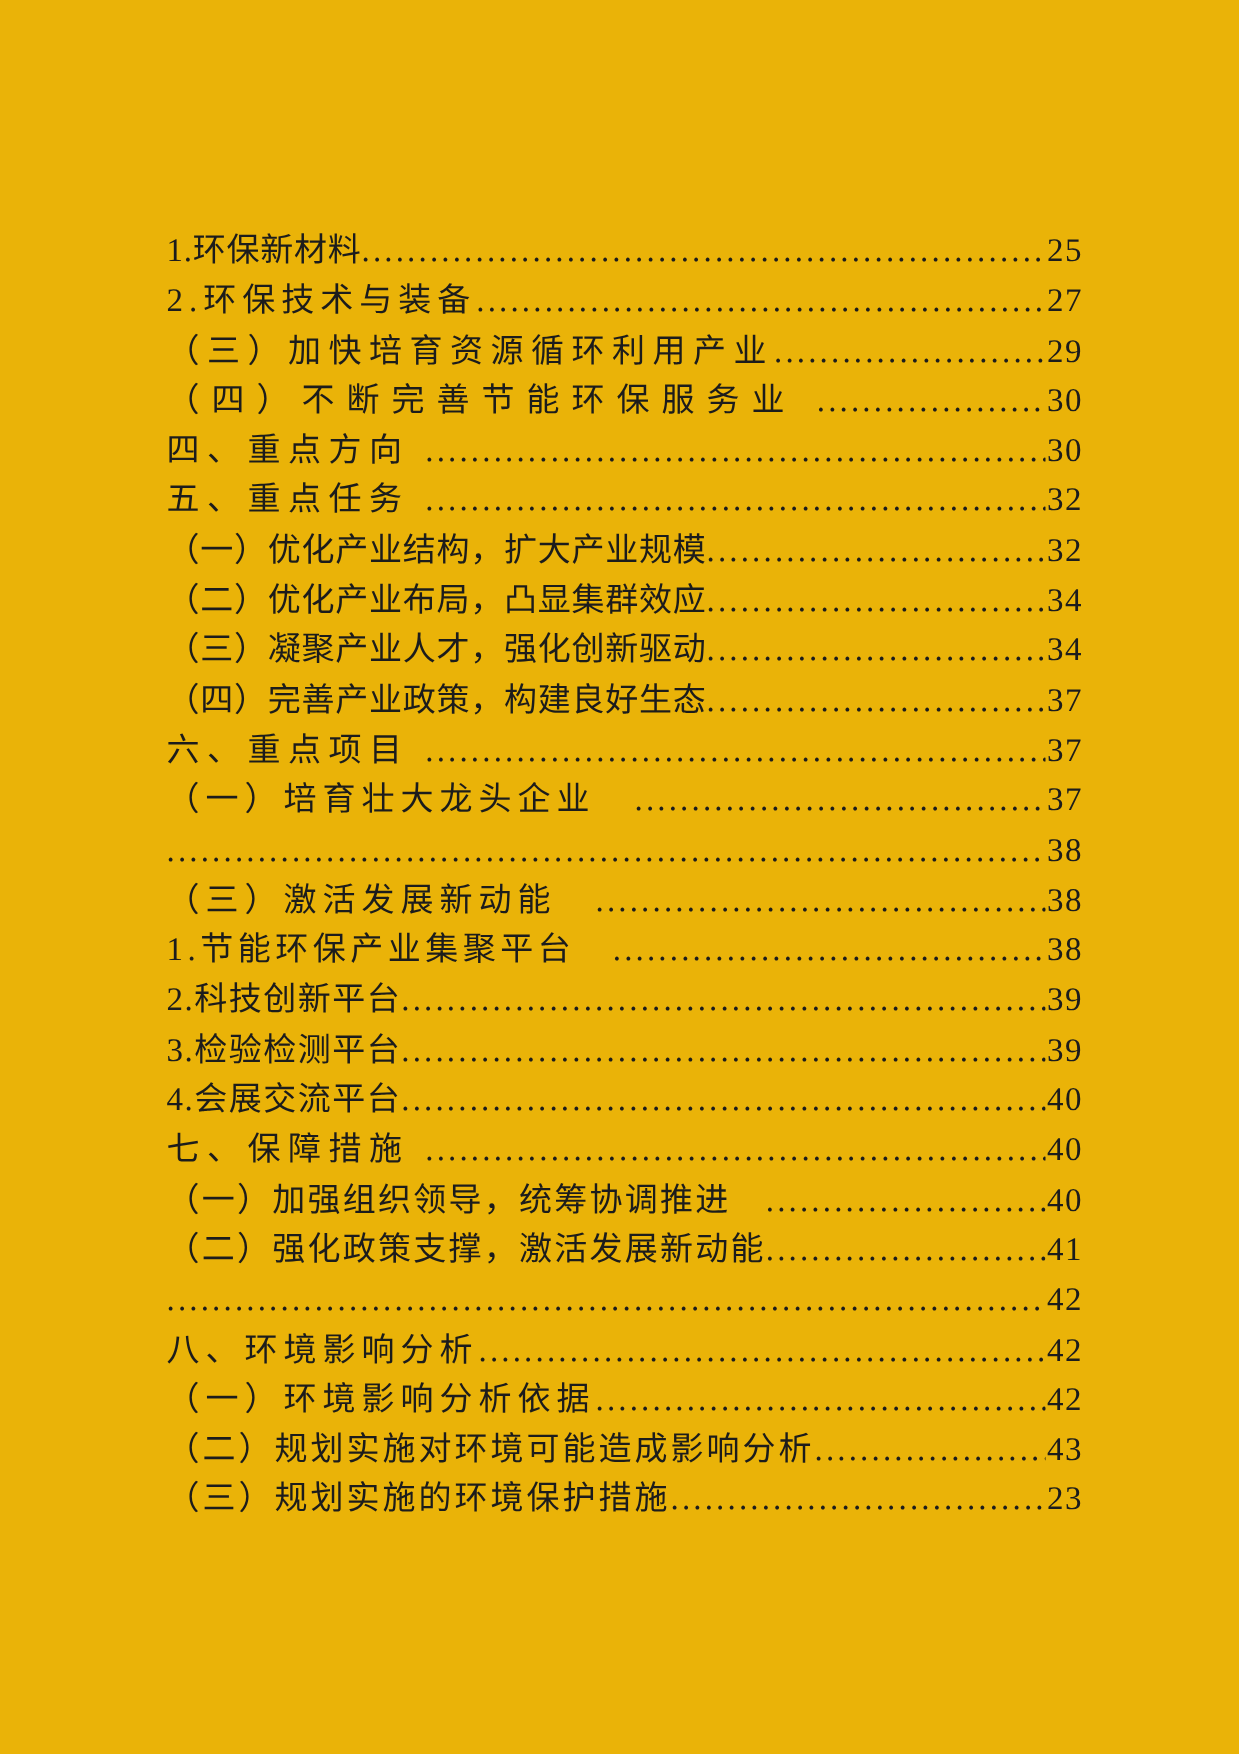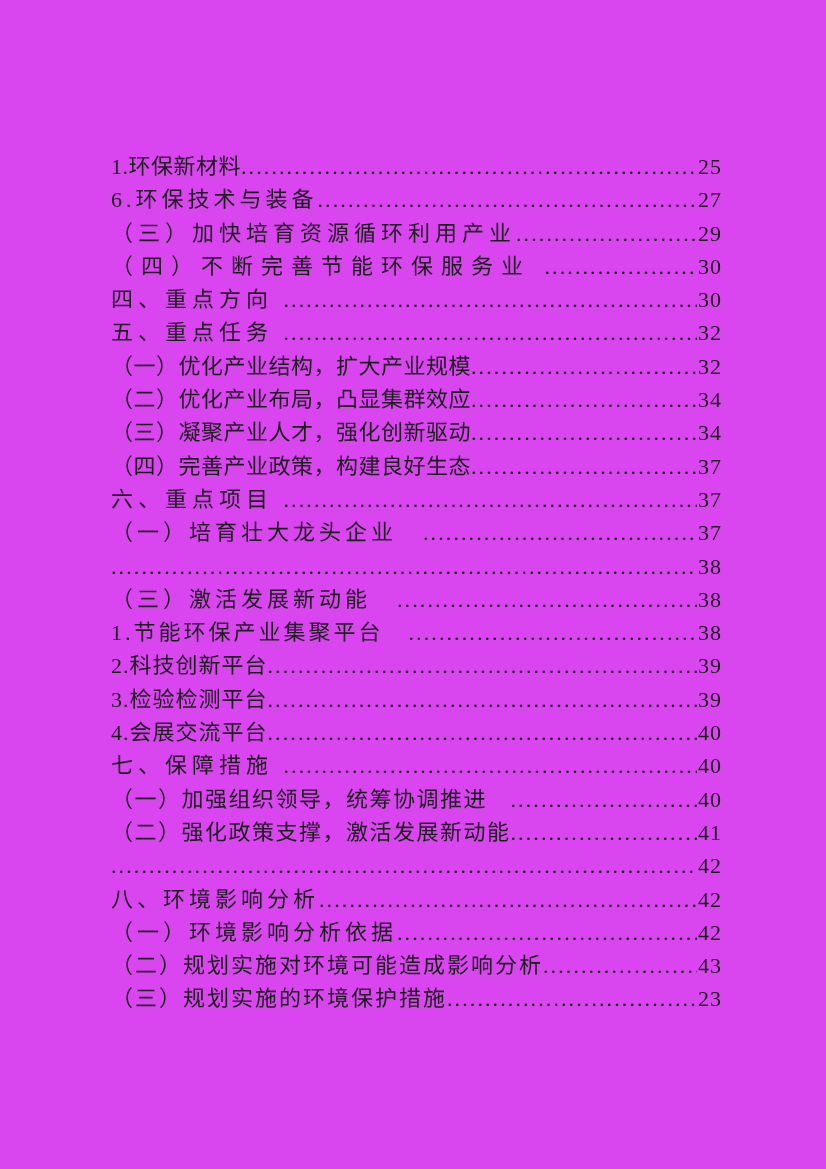--- a/index.html
+++ b/index.html
@@ -4,21 +4,21 @@
 <style>
   html, body {
     margin: 0;
     padding: 0;
     background: #ffffff;
   }
   .page {
     position: relative;
     width: 826px;
     height: 1169px;
-    background: #d946ef;
+    background: #eab308;
     overflow: hidden;
     font-family: "Liberation Serif", "DejaVu Serif", serif;
     color: #1c1c1c;
   }
   .toc {
     position: absolute;
     left: 111px;
     right: 104px;
     top: 150px;
   }
@@ -51,21 +51,21 @@
 <body>
 
 <div class="page">
   <div class="toc" id="toc-list">
       <div class="toc-row">
         <span class="toc-title" style="letter-spacing: 0.5px;">1.环保新材料</span>
         <span class="toc-leader">........................................................................................................................</span>
         <span class="toc-page-num">25</span>
       </div>
       <div class="toc-row">
-        <span class="toc-title" style="letter-spacing: 4px;">6.环保技术与装备</span>
+        <span class="toc-title" style="letter-spacing: 4px;">2.环保技术与装备</span>
         <span class="toc-leader">........................................................................................................................</span>
         <span class="toc-page-num">27</span>
       </div>
       <div class="toc-row">
         <span class="toc-title" style="letter-spacing: 5px;">（三）加快培育资源循环利用产业</span>
         <span class="toc-leader">........................................................................................................................</span>
         <span class="toc-page-num">29</span>
       </div>
       <div class="toc-row">
         <span class="toc-title" style="letter-spacing: 8px;">（四）不断完善节能环保服务业 </span>

